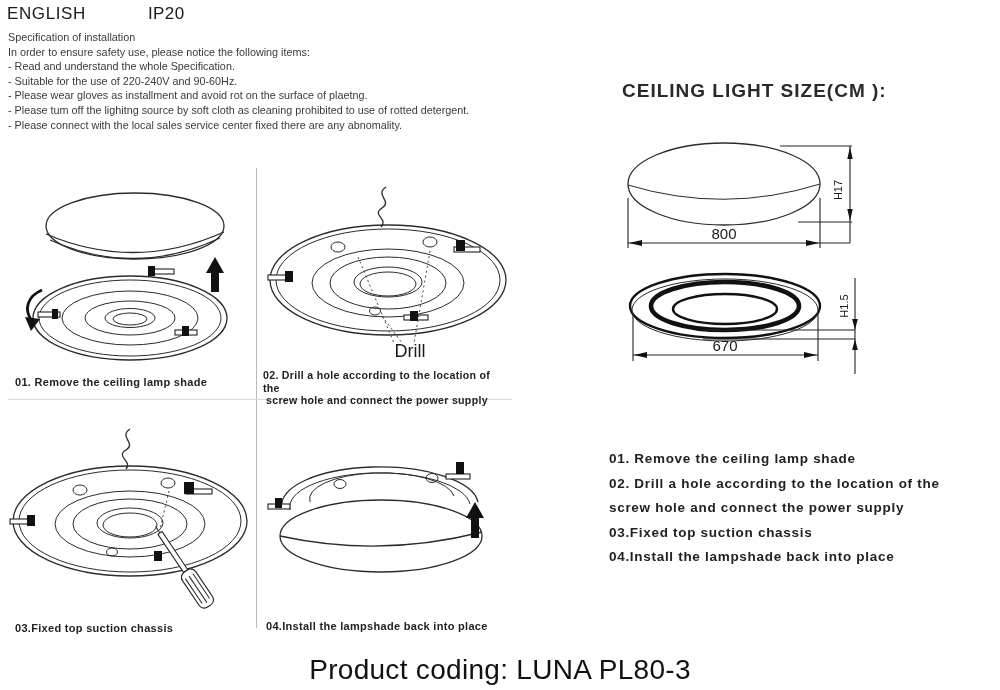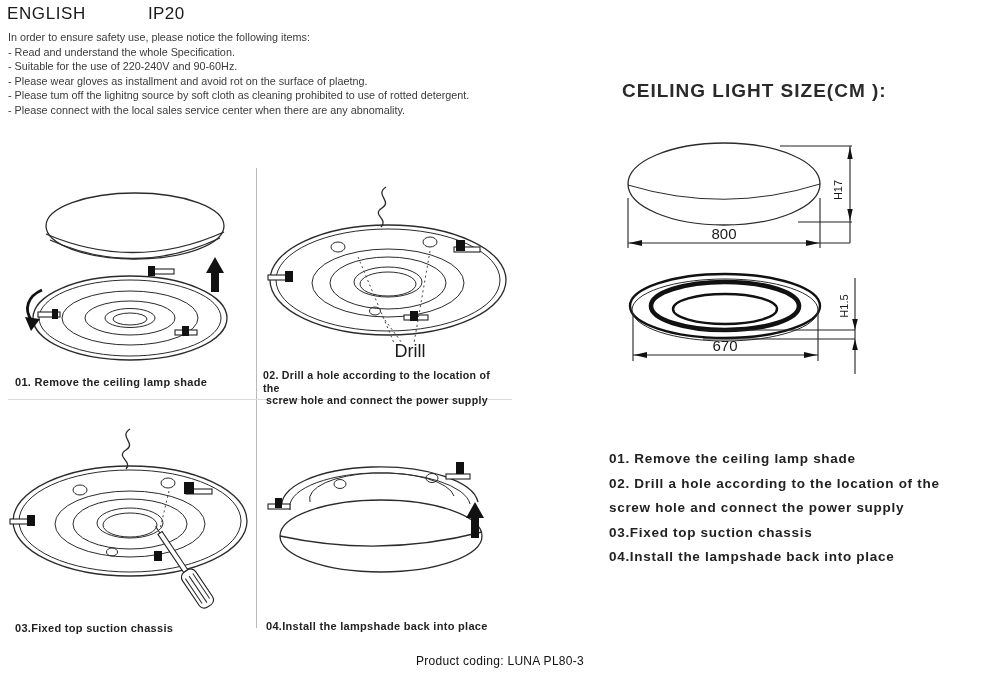--- a/index.html
+++ b/index.html
@@ -11,45 +11,46 @@
   .abs{position:absolute;}
   .hdr-lang{left:7px;top:4px;font-size:17px;letter-spacing:.6px;}
   .hdr-ip{left:148px;top:4px;font-size:17px;letter-spacing:.4px;}
   .spec{left:8px;top:30px;width:560px;font-size:10.8px;line-height:14.6px;color:#3a3a3a;}
   .divider-v{left:256px;top:168px;width:1px;height:460px;background:#b9b9b9;}
   .divider-h{left:8px;top:399px;width:504px;height:1px;background:#dadada;}
   .caption{font-size:11px;font-weight:600;letter-spacing:.3px;color:#222;}
   .cap2line{font-size:10.6px;line-height:12.6px;}
   .size-title{left:622px;top:80px;font-size:19px;font-weight:600;letter-spacing:1px;color:#2a2a2a;}
   .steps{left:609px;top:447px;width:390px;font-size:13.5px;font-weight:600;letter-spacing:.7px;line-height:24.6px;color:#222;}
-  .product{left:0;right:0;top:654px;text-align:center;font-size:12px;letter-spacing:.3px;color:#111;}
+  .product{left:0;right:0;top:654px;text-align:center;font-size:28px;letter-spacing:.3px;color:#111;}
   svg{position:absolute;overflow:visible;}
   svg .ln{fill:none;stroke:#2b2b2b;stroke-width:1.3;}
   svg .thin{fill:none;stroke:#2b2b2b;stroke-width:1;}
   svg .thick{fill:none;stroke:#111;stroke-width:2.4;}
   svg .band{fill:none;stroke:#111;stroke-width:4.6;}
   svg .dim{fill:none;stroke:#222;stroke-width:1.1;}
   svg .dash{fill:none;stroke:#444;stroke-width:1;stroke-dasharray:2 3;}
   svg .blk{fill:#111;stroke:none;}
   svg .tab{fill:#fff;stroke:#222;stroke-width:1.1;}
   svg text{fill:#1a1a1a;font-family:"Liberation Sans","DejaVu Sans",sans-serif;}
 </style>
 </head>
 <body>
 
 <div class="abs hdr-lang">ENGLISH</div>
 <div class="abs hdr-ip">IP20</div>
 
 <div class="abs spec">
+  <div>Specification of installation</div>
   <div>In order to ensure safety use, please notice the following items:</div>
   <div>- Read and understand the whole Specification.</div>
   <div>- Suitable for the use of 220-240V and 90-60Hz.</div>
   <div>- Please wear gloves as installment and avoid rot on the surface of plaetng.</div>
   <div>- Please tum off the lighitng source by soft cloth as cleaning prohibited to use of rotted detergent.</div>
-  <div>- Please connect with the local sales service center when there are any abnomality.</div>
+  <div>- Please connect with the local sales service center fixed there are any abnomality.</div>
 </div>
 
 <div class="abs divider-v"></div>
 <div class="abs divider-h"></div>
 
 <svg style="left:10px;top:172px;" width="245" height="200" viewBox="0 0 245 200">
 
   <ellipse class="ln" cx="125" cy="54" rx="89" ry="33"></ellipse>
   <path class="ln" d="M 36,62 Q 125,100 214,60"></path>
   <path class="ln" d="M 40,68 Q 125,106 210,66"></path>

